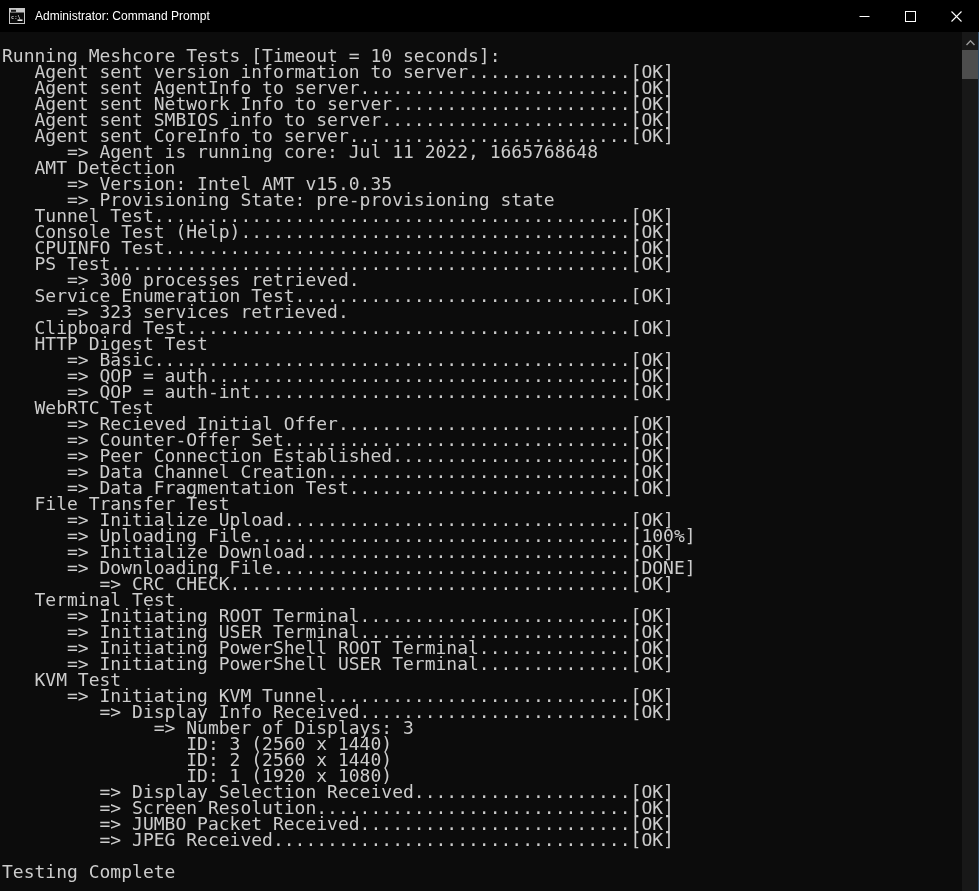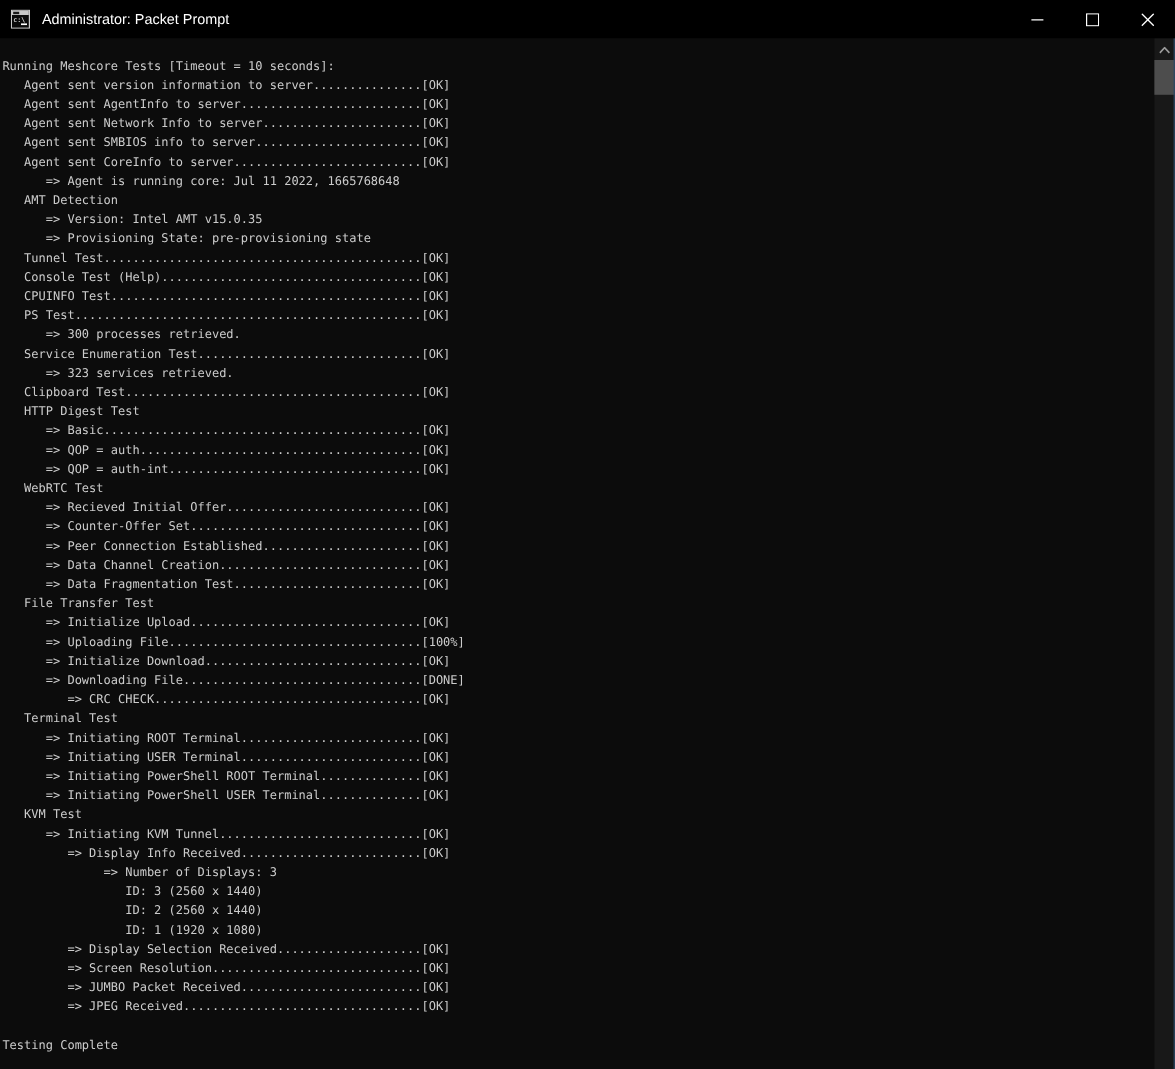--- a/index.html
+++ b/index.html
@@ -31,21 +31,21 @@
   .win-btn svg { display: block; }
 
   
   .console {
     position: absolute; top: 32px; left: 0; right: 17px; bottom: 0;
     background: #0c0c0c; overflow: hidden;
   }
   .console-output {
     white-space: pre;
     font-family: "DejaVu Sans Mono", monospace;
-    font-size: 10px;
+    font-size: 18px;
     line-height: 16px;
     color: #cccccc;
     padding: 0 0 0 2px;
   }
 
   
   .scrollbar {
     position: absolute; top: 32px; right: 0; bottom: 0;
     width: 17px; background: #181818;
   }
@@ -70,21 +70,21 @@
 <div class="titlebar">
   <span class="app-icon">
     <svg width="16" height="16" viewBox="0 0 16 16">
       <rect x="0.5" y="0.5" width="15" height="15" fill="#0a0a0a" stroke="#c8c8c8" stroke-width="1"></rect>
       <rect x="1" y="1" width="14" height="3.5" fill="#c8c8c8"></rect>
       <rect x="2" y="1.8" width="5" height="2" fill="#1a1a1a"></rect>
       <text x="2" y="10.5" font-family="DejaVu Sans Mono, monospace" font-size="5.5" fill="#ffffff">c:\</text>
       <rect x="8.5" y="11.5" width="5" height="1.4" fill="#ffffff"></rect>
     </svg>
   </span>
-  <span class="title-text">Administrator: Packet Prompt</span>
+  <span class="title-text">Administrator: Command Prompt</span>
 
   <button class="win-btn" title="Minimize">
     <span>
       <svg width="11" height="11" viewBox="0 0 11 11">
         <line x1="0.5" y1="5.5" x2="10.5" y2="5.5" stroke="#ffffff" stroke-width="1"></line>
       </svg>
     </span>
   </button>
   <button class="win-btn" title="Maximize">
     <span>

